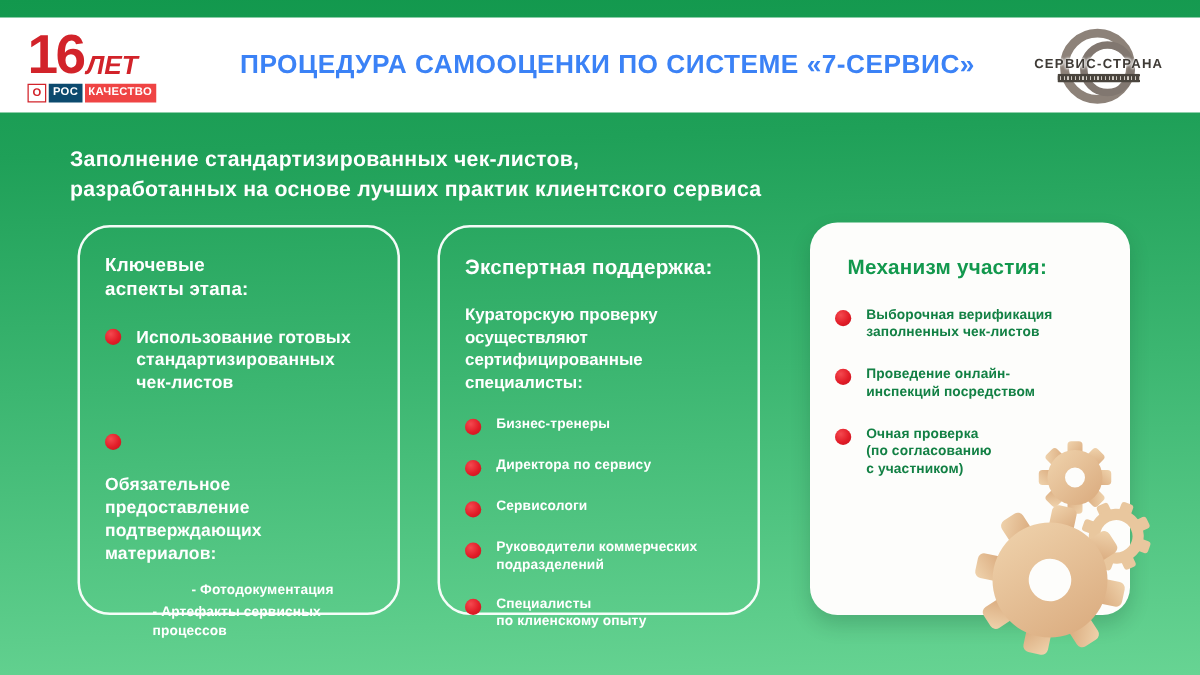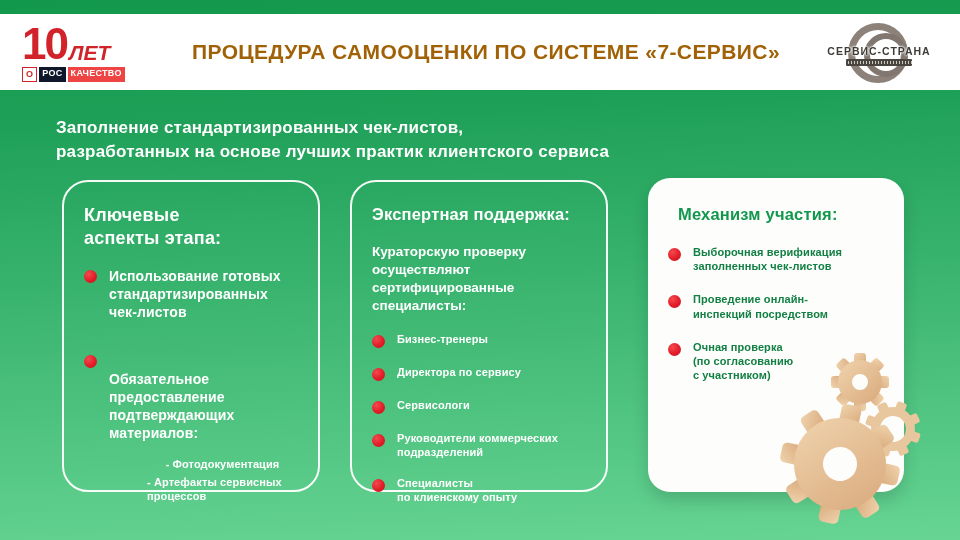--- a/index.html
+++ b/index.html
@@ -13,24 +13,24 @@
     position:absolute;top:14px;left:0;right:0;height:76px;background:#ffffff;
     display:flex;align-items:center;justify-content:space-between;padding:0 22px;box-sizing:border-box;
   }
   .rk-logo{width:130px;flex:0 0 auto;color:#d2232a;line-height:1;}
   .rk-top{display:flex;align-items:flex-end;}
   .rk-10{font-size:44px;font-weight:800;letter-spacing:-2px;}
   .rk-let{font-size:21px;font-weight:800;margin-left:2px;margin-bottom:3px;letter-spacing:0;font-style:italic;}
   .rk-boxes{display:flex;gap:2px;margin-top:1px;}
   .rk-box{font-size:9px;font-weight:700;padding:2px 3px;line-height:1;letter-spacing:.3px;}
   .rk-box.o{color:#d2232a;border:1.2px solid #d2232a;background:#fff;}
-  .rk-box.ros{color:#fff;background:#0f172a;}
+  .rk-box.ros{color:#fff;background:#0c4a6e;}
   .rk-box.kach{color:#fff;background:#ef4444;}
   .page-title{
-    flex:1;text-align:center;color:#a16207;font-size:21px;font-weight:800;
+    flex:1;text-align:center;color:#3b82f6;font-size:21px;font-weight:800;
     letter-spacing:.4px;margin:0 8px;white-space:nowrap;
   }
   .ss-logo{position:relative;width:118px;height:70px;flex:0 0 auto;}
   .ss-ring1{position:absolute;left:28px;top:6px;width:46px;height:46px;border:7px solid #8d8279;border-radius:50%;}
   .ss-ring2{position:absolute;left:44px;top:16px;width:32px;height:32px;border:6px solid #817770;border-radius:50%;}
   .ss-name{
     position:absolute;left:0;right:0;top:28px;text-align:center;font-size:10.5px;font-weight:800;
     color:#3f3b36;letter-spacing:1px;
     text-shadow:0 0 2px #fff,0 0 2px #fff,0 0 3px #fff;
   }
@@ -47,21 +47,21 @@
   
   .card{position:absolute;top:180px;height:312px;width:258px;box-sizing:border-box;border-radius:26px;}
   .card.outline{border:2px solid rgba(255,255,255,.95);color:#fff;padding:22px 20px;}
   .card.white{
     background:#fdfdfb;top:178px;height:314px;border-radius:22px;color:#128044;
     padding:26px 20px;box-shadow:0 8px 16px rgba(0,40,20,.18);
   }
   .card1{left:62px;}
   .card2{left:350px;}
   .card3{left:632px;width:256px;margin-left:16px;}
-  .card-title{font-size:18px;font-weight:800;line-height:1.25;margin:0 0 18px 0;white-space:pre-line;letter-spacing:.2px;}
+  .card-title{font-size:15px;font-weight:800;line-height:1.25;margin:0 0 18px 0;white-space:pre-line;letter-spacing:.2px;}
   .card2 .card-title,.card3 .card-title{font-size:16.5px;}
   .card3 .card-title{color:#12984d;margin:0 0 20px 10px;}
   .card-intro{font-size:13.5px;font-weight:800;line-height:1.35;margin:0 0 16px 0;white-space:pre-line;}
   .bullets{display:flex;flex-direction:column;margin:0;padding:0;list-style:none;}
   .bullet{display:flex;align-items:flex-start;margin:0;}
   .dot{
     flex:0 0 13px;width:13px;height:13px;border-radius:50%;margin-right:12px;margin-top:3px;
     background:radial-gradient(circle at 35% 32%,#f4494f 0%,#e21d28 55%,#c2121c 100%);
   }
   .bullet-text{font-size:14px;font-weight:800;line-height:1.3;white-space:pre-line;letter-spacing:.1px;}
@@ -75,21 +75,21 @@
   .gears{position:absolute;left:756px;top:330px;width:204px;height:210px;pointer-events:none;}
 </style>
 </head>
 <body>
 
 <div class="slide">
 
   <div class="header">
     <div class="rk-logo">
       <div class="rk-top">
-        <span class="rk-10">10</span>
+        <span class="rk-10">16</span>
         <span class="rk-let">ЛЕТ</span>
       </div>
       <div class="rk-boxes">
         <span class="rk-box o">О</span>
         <span class="rk-box ros">РОС</span>
         <span class="rk-box kach">КАЧЕСТВО</span>
       </div>
     </div>
 
     <h1 class="page-title">ПРОЦЕДУРА САМООЦЕНКИ ПО СИСТЕМЕ «7-СЕРВИС»</h1>
@@ -108,21 +108,21 @@
   <div class="card outline card1">
     <h2 class="card-title">Ключевые
 аспекты этапа:</h2>
     <div class="bullets">
       <div class="bullet">
         <span class="dot"></span>
         <span class="bullet-text">Использование готовых
 стандартизированных
 чек-листов</span>
       </div>
-      <div class="bullet" style="margin-bottom:-14px;">
+      <div class="bullet" style="margin-bottom:-14px;flex-direction:column;">
         <span class="dot"></span>
         <span class="bullet-text">
           <span>Обязательное
 предоставление
 подтверждающих материалов:</span>
           <span class="sub-bullets">
             <span class="sub-bullet">- Фотодокументация</span>
             <span class="sub-bullet">- Артефакты сервисных процессов</span>
           </span>
         </span>

